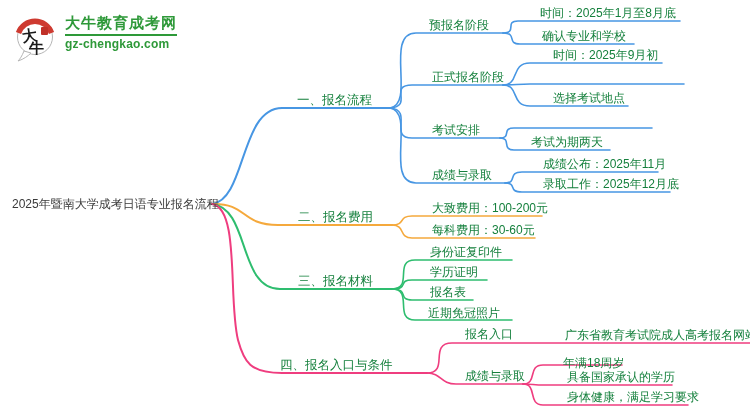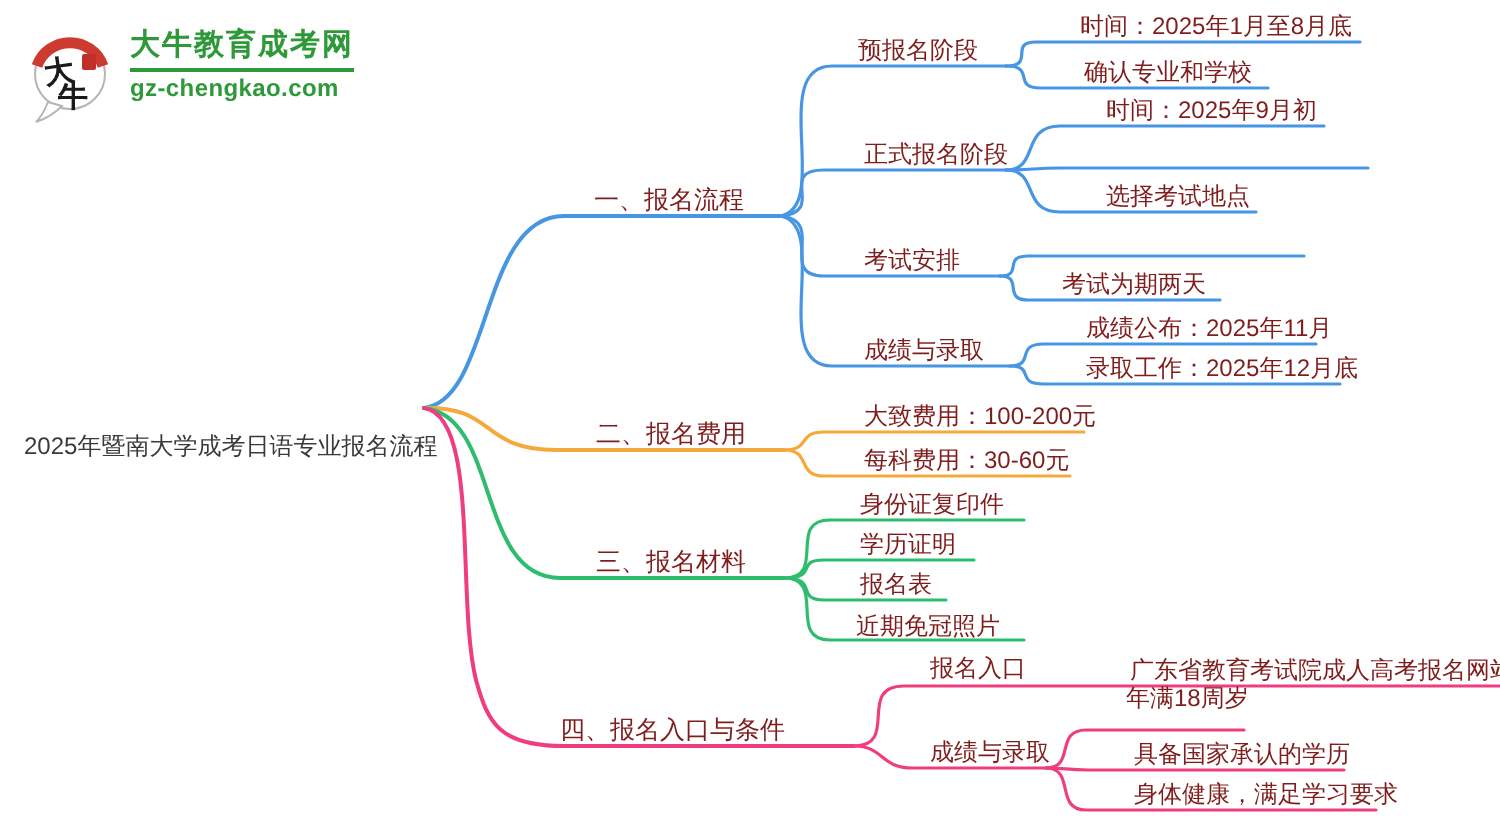--- a/index.html
+++ b/index.html
@@ -2,24 +2,24 @@
 <html><head>
 <meta charset="utf-8">
 <style>
   html,body{margin:0;padding:0;background:#ffffff;}
   #stage{
     position:relative;width:750px;height:410px;background:#ffffff;overflow:hidden;
     font-family:"Liberation Sans","DejaVu Sans",sans-serif;
   }
   #connector-svg{position:absolute;left:0;top:0;}
   .node{
-    position:absolute;white-space:nowrap;color:#7f1d1d;font-size:12px;line-height:14px;
+    position:absolute;white-space:nowrap;color:#15803d;font-size:12px;line-height:14px;
   }
   .lvl1{font-size:12.5px;text-align:center;}
-  .root-node{font-size:12px;color:#3a3a3a;margin-top:19px;}
+  .root-node{font-size:12px;color:#3a3a3a;}
   .logo{position:absolute;left:14px;top:14px;display:flex;align-items:flex-start;}
   .logo-text{margin-left:7px;}
   .logo-title{font-size:15px;font-weight:bold;color:#2e9939;letter-spacing:1px;line-height:18px;}
   .logo-divider{height:2px;background:#2e9939;margin:2px 0 1px 0;width:100%;}
   .logo-domain{font-size:12px;font-weight:bold;color:#2e9939;letter-spacing:0.2px;line-height:15px;}
 </style>
 </head>
 <body>
 
 <div id="stage">
@@ -105,17 +105,17 @@
   <span class="node lvl1" style="left:298px;top:274px">三、报名材料</span>
   <span class="node" style="left:430px;top:245px">身份证复印件</span>
   <span class="node" style="left:430px;top:265px">学历证明</span>
   <span class="node" style="left:430px;top:285px">报名表</span>
   <span class="node" style="left:428px;top:306px">近期免冠照片</span>
 
   <span class="node lvl1" style="left:280px;top:358px">四、报名入口与条件</span>
   <span class="node" style="left:465px;top:327px">报名入口</span>
   <span class="node" style="left:565px;top:328px">广东省教育考试院成人高考报名网站</span>
   <span class="node" style="left:465px;top:369px">成绩与录取</span>
-  <span class="node" style="left:563px;top:342px">年满18周岁</span>
+  <span class="node" style="left:563px;top:356px">年满18周岁</span>
   <span class="node" style="left:567px;top:370px">具备国家承认的学历</span>
   <span class="node" style="left:567px;top:390px">身体健康，满足学习要求</span>
 
 </div>
 
 </body></html>

